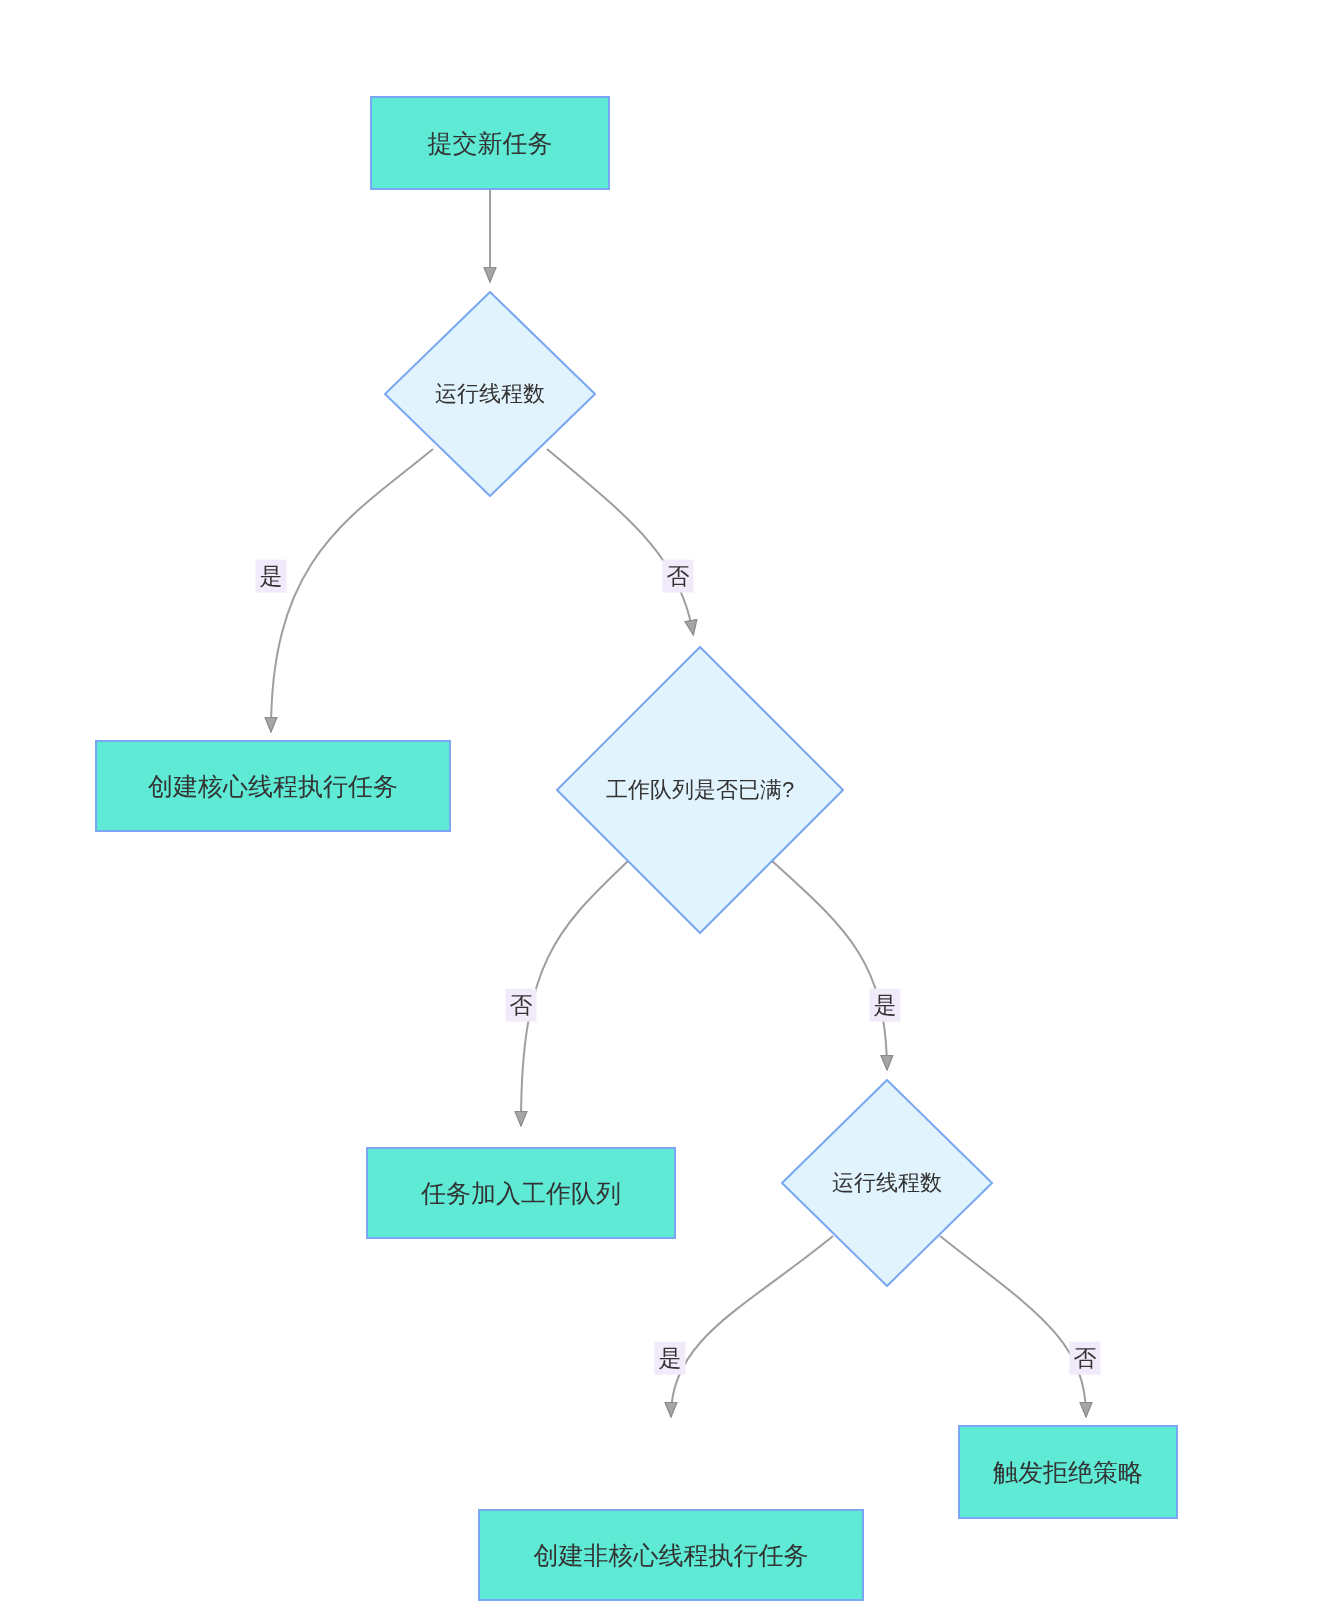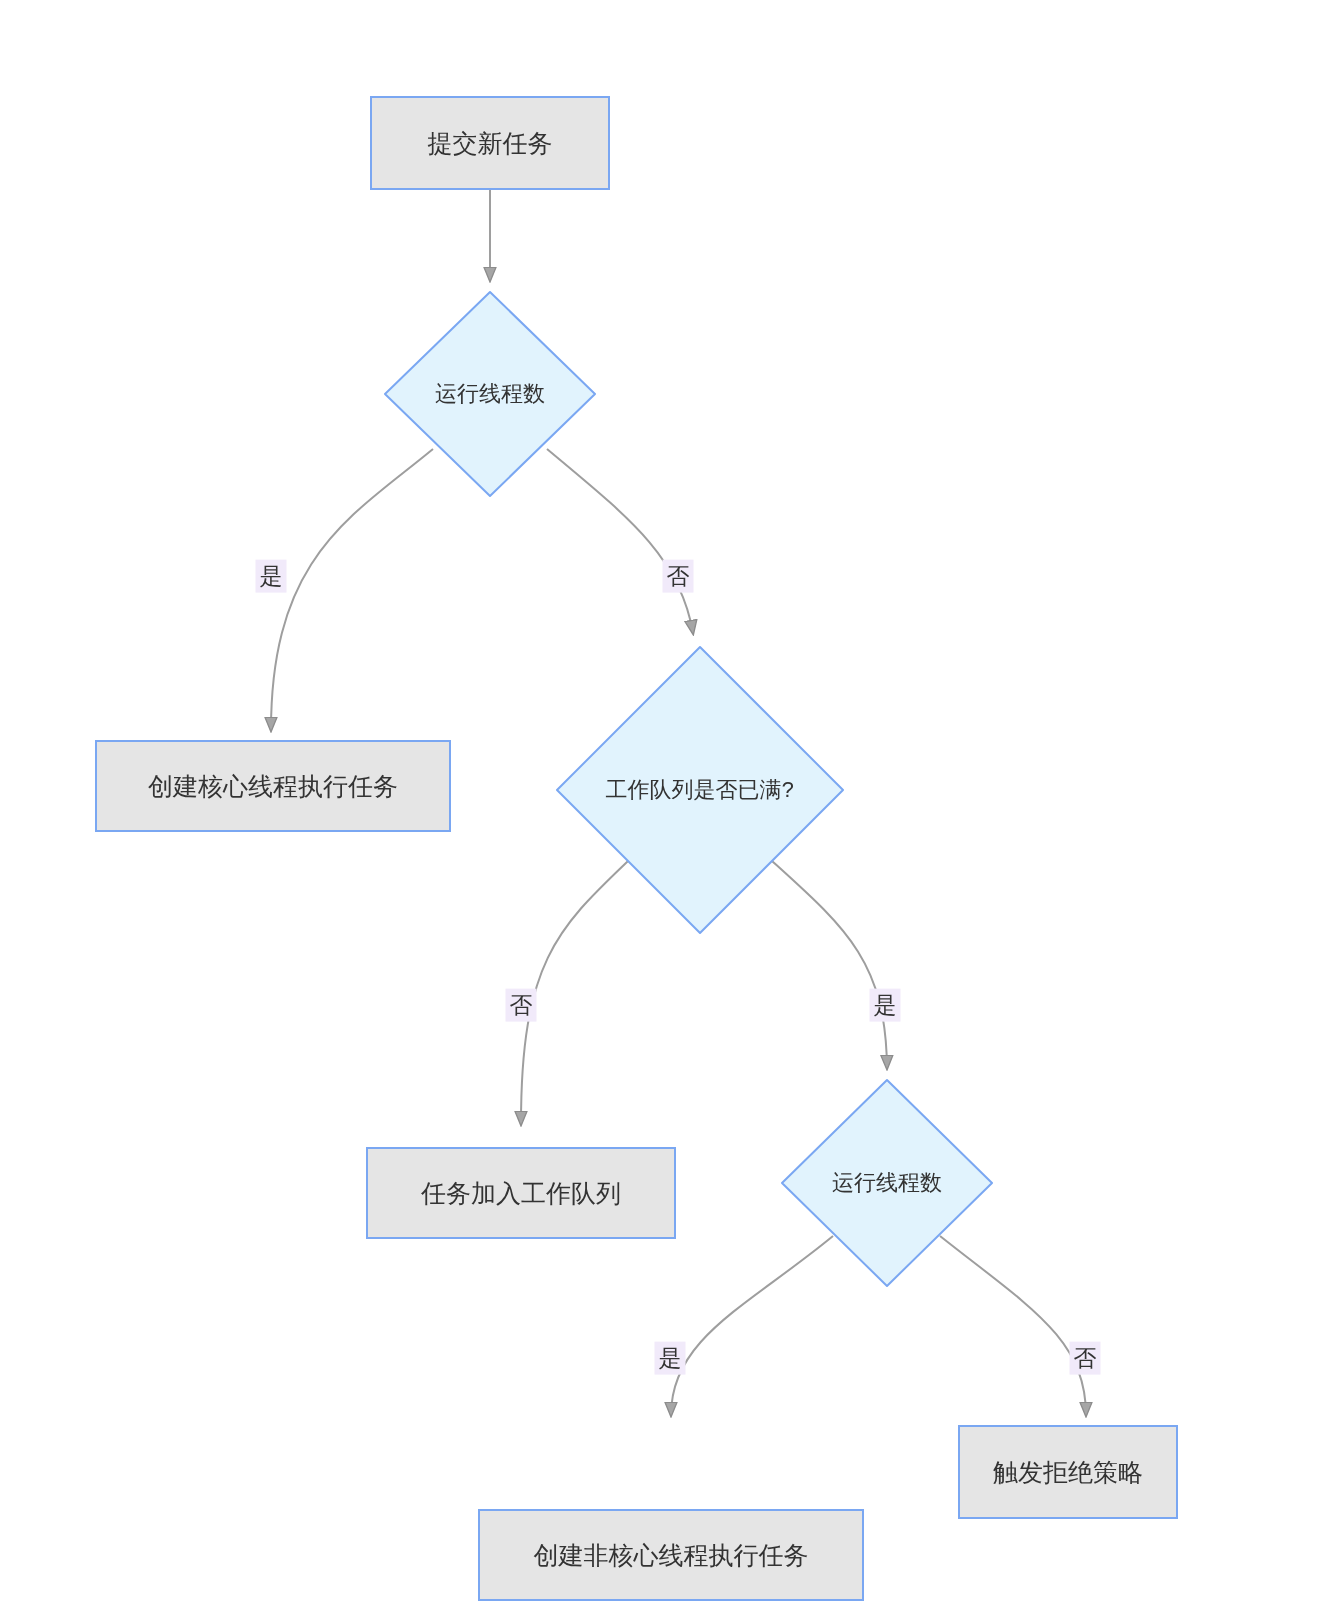--- a/index.html
+++ b/index.html
@@ -18,21 +18,21 @@
     width: 1326px; height: 1620px;
   }
   .edge-path {
     fill: none;
     stroke: #9e9e9e;
     stroke-width: 2px;
   }
   .rect-node {
     position: absolute;
     box-sizing: border-box;
-    background: #e5e5e5;
+    background: #5eead4;
     border: 2px solid #7aa7f2;
     display: flex;
     align-items: center;
     justify-content: center;
     font-size: 25px;
     color: #333333;
     text-align: center;
   }
   .diamond-node {
     position: absolute;
@@ -98,21 +98,21 @@
     <svg viewBox="0 0 214 208" xmlns="http://www.w3.org/2000/svg">
       <polygon class="diamond-shape" points="107,2 212,104 107,206 2,104"></polygon>
     </svg>
     <span class="node-label">运行线程数</span>
   </div>
 
   <div class="rect-node" style="left:95px; top:740px; width:356px; height:92px;">
     <span>创建核心线程执行任务</span>
   </div>
 
-  <div class="diamond-node" style="left:555px; top:645px; width:290px; height:290px;font-family:Liberation Mono, monospace;">
+  <div class="diamond-node" style="left:555px; top:645px; width:290px; height:290px;">
     <svg viewBox="0 0 290 290" xmlns="http://www.w3.org/2000/svg">
       <polygon class="diamond-shape" points="145,2 288,145 145,288 2,145"></polygon>
     </svg>
     <span class="node-label">工作队列是否已满?</span>
   </div>
 
   <div class="rect-node" style="left:366px; top:1134px; width:310px; height:92px;margin-top:13px;">
     <span>任务加入工作队列</span>
   </div>
 

